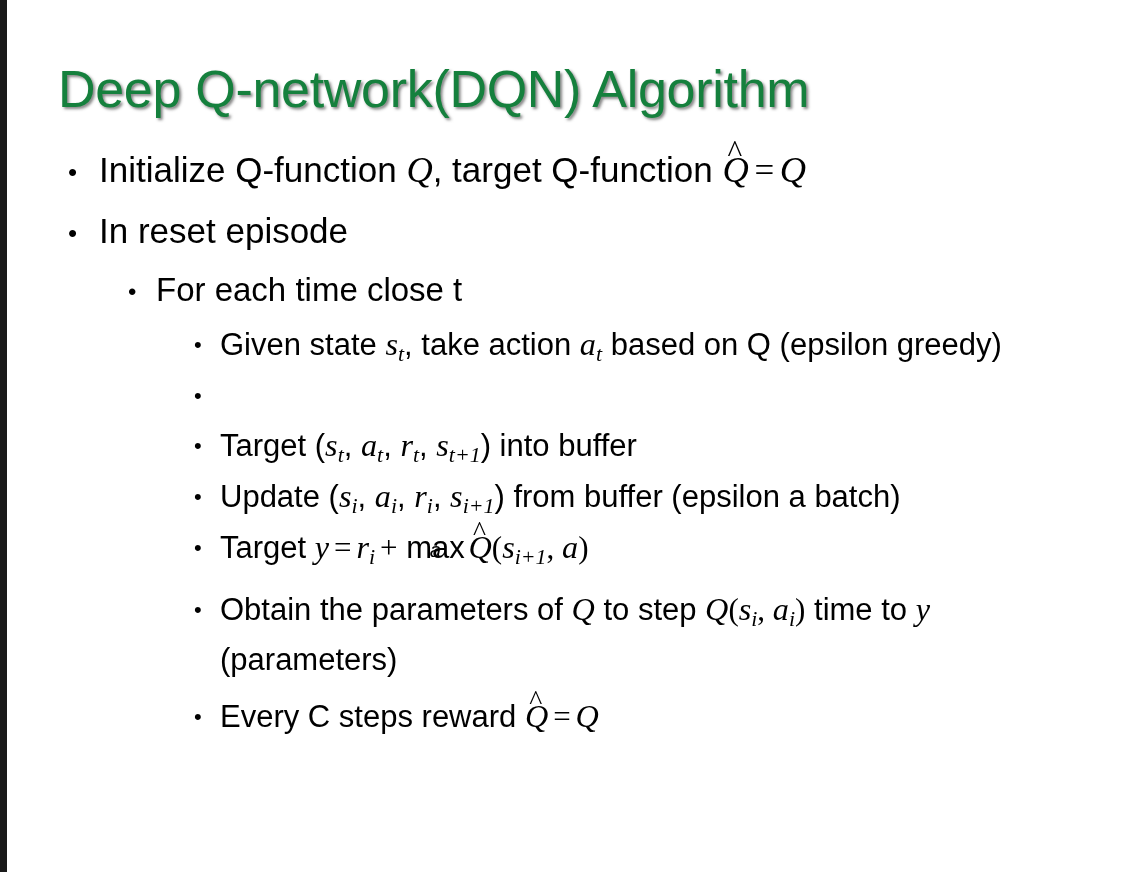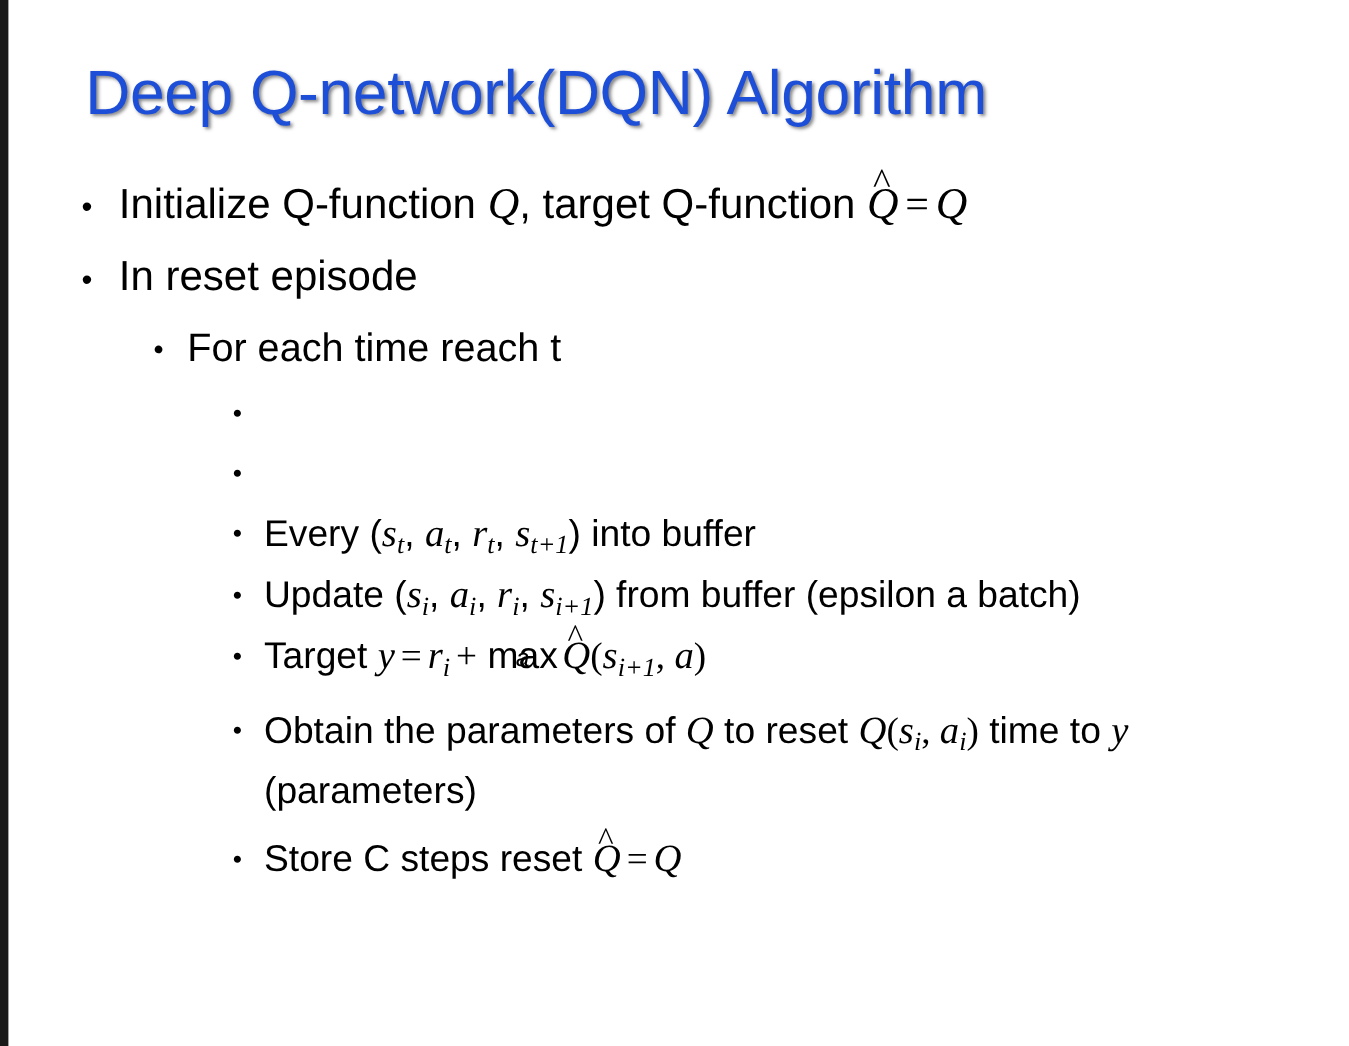--- a/index.html
+++ b/index.html
@@ -22,29 +22,28 @@
     position: absolute;
     left: 0;
     top: 0;
     width: 7px;
     height: 872px;
     background: #1a1a1a;
   }
   #slide-title {
     position: absolute;
     left: 58px;
-    top: 48px;
+    top: 59px;
     font-family: "Liberation Sans", sans-serif;
     font-size: 52px;
     font-weight: 400;
-    color: #1d4ed8;
+    color: #15803d;
     letter-spacing: -0.3px;
     white-space: nowrap;
     text-shadow: 2px 2px 3px rgba(110,110,110,0.85);
-    margin-left: 13px;
   }
   #body-list {
     position: absolute;
     left: 0;
     top: 140px;
     width: 1124px;
   }
 
   .bullet-line {
     position: relative;
@@ -176,50 +175,51 @@
       <span class="txt"><span>Initialize Q-function </span><span class="m">Q</span><span>, target Q-function </span><span class="qhat">Q</span><span class="op">=</span><span class="m">Q</span></span>
     </div>
 
     <div class="bullet-line lvl1">
       <span class="dot">•</span>
       <span class="txt">In reset episode</span>
     </div>
 
     <div class="bullet-line lvl2">
       <span class="dot">•</span>
-      <span class="txt">For each time reach t</span>
-    </div>
-
-    <div class="bullet-line lvl3">
-      <span class="dot">•</span>
-    </div>
-
-    <div class="bullet-line lvl3">
-      <span class="dot">•</span>
-    </div>
-
-    <div class="bullet-line lvl3">
-      <span class="dot">•</span>
-      <span class="txt"><span>Every (</span><span class="m"><span>s</span><sub>t</sub></span><span>, </span><span class="m"><span>a</span><sub>t</sub></span><span>, </span><span class="m"><span>r</span><sub>t</sub></span><span>, </span><span class="m"><span>s</span><sub>t+1</sub></span><span>) into buffer</span></span>
+      <span class="txt">For each time close t</span>
+    </div>
+
+    <div class="bullet-line lvl3">
+      <span class="dot">•</span>
+      <span class="txt"><span>Given state </span><span class="m"><span>s</span><sub>t</sub></span><span>, take action </span><span class="m"><span>a</span><sub>t</sub></span><span> based on Q (epsilon greedy)</span></span>
+    </div>
+
+    <div class="bullet-line lvl3">
+      <span class="dot">•</span>
+    </div>
+
+    <div class="bullet-line lvl3">
+      <span class="dot">•</span>
+      <span class="txt"><span>Target (</span><span class="m"><span>s</span><sub>t</sub></span><span>, </span><span class="m"><span>a</span><sub>t</sub></span><span>, </span><span class="m"><span>r</span><sub>t</sub></span><span>, </span><span class="m"><span>s</span><sub>t+1</sub></span><span>) into buffer</span></span>
     </div>
 
     <div class="bullet-line lvl3">
       <span class="dot">•</span>
       <span class="txt"><span>Update (</span><span class="m"><span>s</span><sub>i</sub></span><span>, </span><span class="m"><span>a</span><sub>i</sub></span><span>, </span><span class="m"><span>r</span><sub>i</sub></span><span>, </span><span class="m"><span>s</span><sub>i+1</sub></span><span>) from buffer (epsilon a batch)</span></span>
     </div>
 
     <div class="bullet-line lvl3" style="min-height:62px;">
       <span class="dot">•</span>
       <span class="txt"><span>Target </span><span class="m">y</span><span class="op">=</span><span class="m"><span>r</span><sub>i</sub></span><span class="op">+</span><span class="maxop"><span>max</span><span class="under">a</span></span><span class="qhat">Q</span><span class="mu">(</span><span class="m"><span>s</span><sub>i+1</sub></span><span class="mu">, </span><span class="m">a</span><span class="mu">)</span></span>
     </div>
 
     <div class="bullet-line lvl3">
       <span class="dot">•</span>
-      <span class="txt"><span>Obtain the parameters of </span><span class="m">Q</span><span> to reset </span><span class="m">Q</span><span class="mu">(</span><span class="m"><span>s</span><sub>i</sub></span><span class="mu">, </span><span class="m"><span>a</span><sub>i</sub></span><span class="mu">)</span><span> time to </span><span class="m">y</span><span> (parameters)</span></span>
+      <span class="txt"><span>Obtain the parameters of </span><span class="m">Q</span><span> to step </span><span class="m">Q</span><span class="mu">(</span><span class="m"><span>s</span><sub>i</sub></span><span class="mu">, </span><span class="m"><span>a</span><sub>i</sub></span><span class="mu">)</span><span> time to </span><span class="m">y</span><span> (parameters)</span></span>
     </div>
 
     <div class="bullet-line lvl3" style="margin-top:6px;">
       <span class="dot">•</span>
-      <span class="txt"><span>Store C steps reset </span><span class="qhat">Q</span><span class="op">=</span><span class="m">Q</span></span>
+      <span class="txt"><span>Every C steps reward </span><span class="qhat">Q</span><span class="op">=</span><span class="m">Q</span></span>
     </div>
 
   </div>
 </div>
 
 </body></html>

